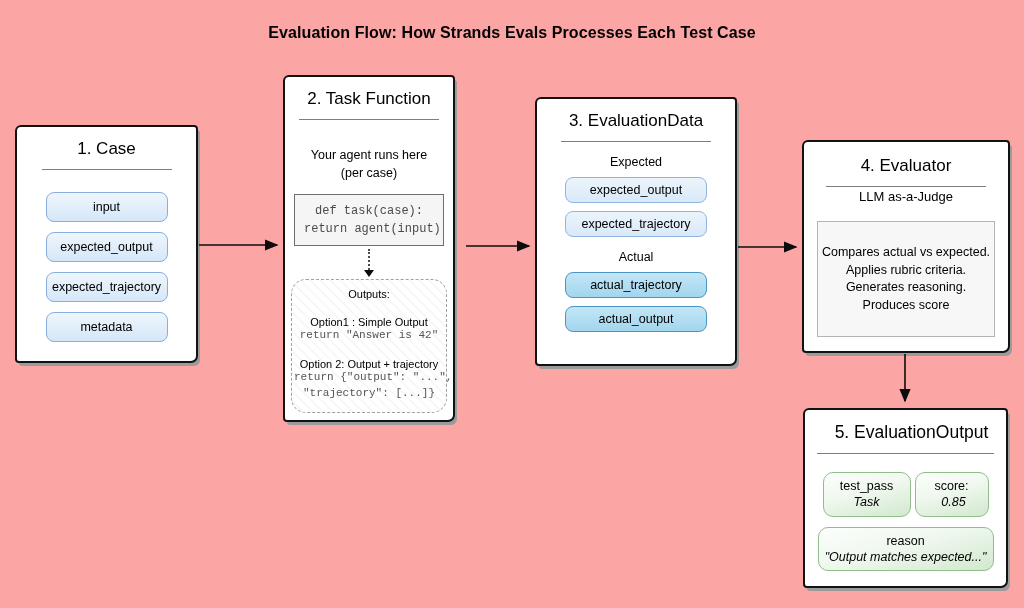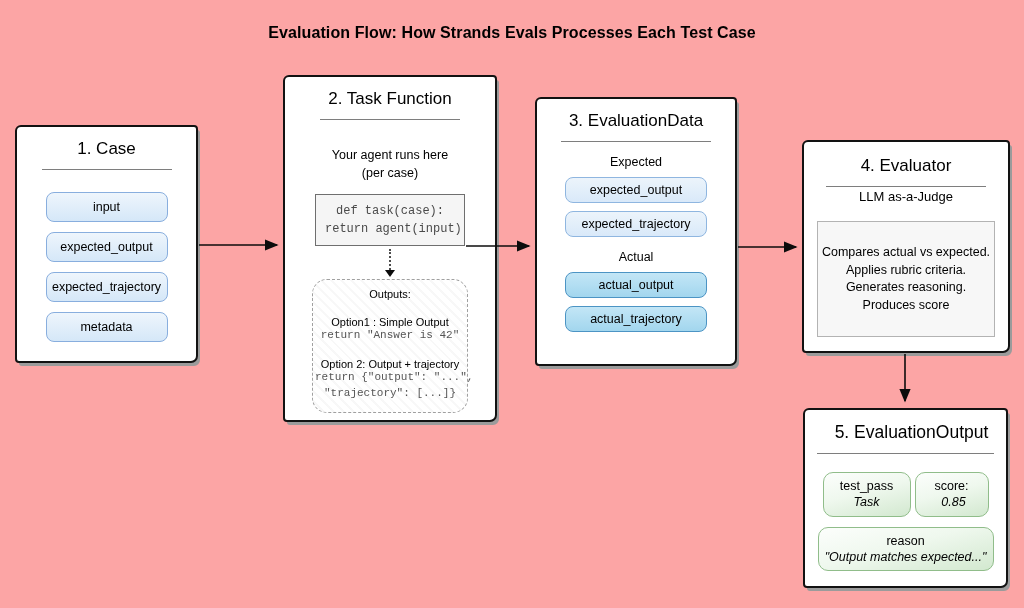--- a/index.html
+++ b/index.html
@@ -75,21 +75,21 @@
     <div class="node-title">1. Case</div>
     <div class="divider" style="width:130px;"></div>
     <div class="chip-col" style="margin-top:22px;">
       <div class="chip blue">input</div>
       <div class="chip blue">expected_output</div>
       <div class="chip blue">expected_trajectory</div>
       <div class="chip blue">metadata</div>
     </div>
   </div>
 
-  <div class="node" style="left:283px; top:75px; width:214px; height:347px;">
+  <div class="node" style="left:283px; top:75px; width:172px; height:347px;">
     <div class="node-title">2. Task Function</div>
     <div class="divider" style="width:140px;"></div>
     <div class="subtle" style="margin-top:27px;">
       <div>Your agent runs here</div>
       <div>(per case)</div>
     </div>
     <div class="code-box">
       <div>def task(case):</div>
       <div>return agent(input)</div>
     </div>
@@ -110,22 +110,22 @@
   <div class="node" style="left:535px; top:97px; width:202px; height:269px;">
     <div class="node-title">3. EvaluationData</div>
     <div class="divider" style="width:150px;"></div>
     <div class="section-label">Expected</div>
     <div class="chip-col" style="gap:8px;">
       <div class="chip blue2">expected_output</div>
       <div class="chip blue2">expected_trajectory</div>
     </div>
     <div class="section-label">Actual</div>
     <div class="chip-col" style="gap:8px;">
+      <div class="chip cyan">actual_trajectory</div>
       <div class="chip cyan">actual_output</div>
-      <div class="chip cyan">actual_trajectory</div>
     </div>
   </div>
 
   <div class="node" style="left:802px; top:140px; width:208px; height:213px;">
     <div class="node-title" style="margin-top:14px;">4. Evaluator</div>
     <div class="divider" style="width:160px;"></div>
     <div class="subtle" style="margin-top:1px; font-size:13px;">LLM as-a-Judge</div>
     <div class="desc-box">
       <div>Compares actual vs expected.</div>
       <div>Applies rubric criteria.</div>

